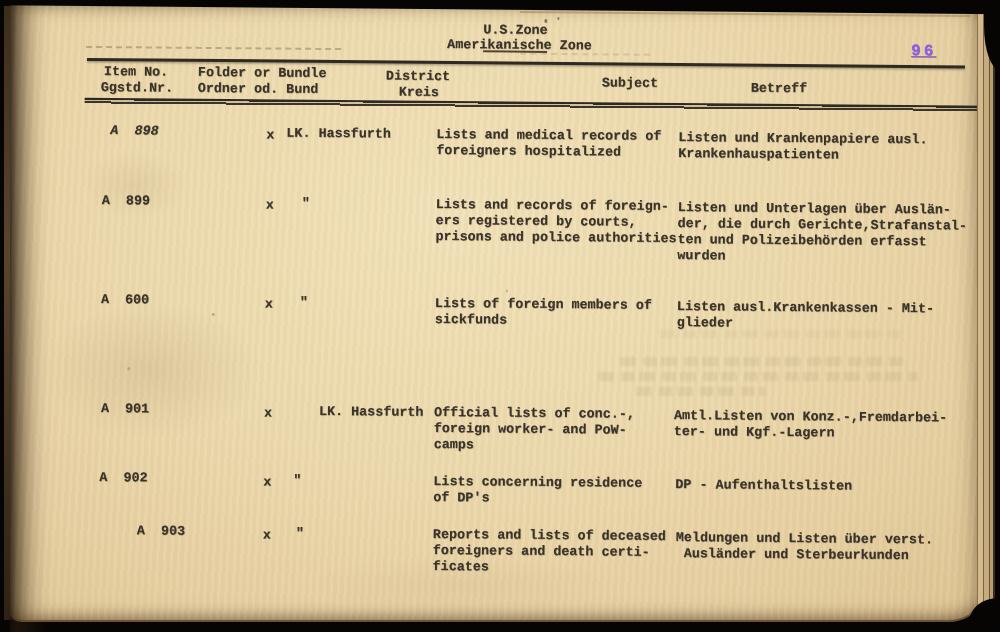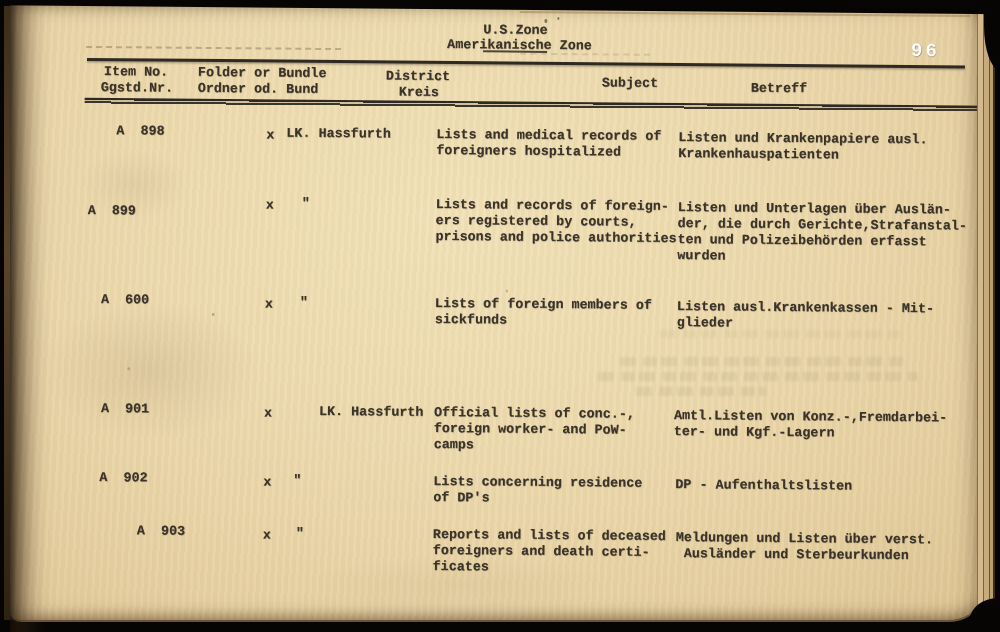--- a/index.html
+++ b/index.html
@@ -41,21 +41,21 @@
     background:repeating-linear-gradient(90deg, rgba(108,104,70,.7) 0 16px, rgba(0,0,0,0) 16px 23px,
                rgba(108,104,70,.7) 23px 37px, rgba(0,0,0,0) 37px 41px);}
   .stain{position:absolute;z-index:2;border-radius:50%;}
   
   .typed{position:absolute;left:0;top:0;width:1000px;height:632px;z-index:3;
     transform:rotate(0.5deg);transform-origin:100px 60px;}
   .t{position:absolute;white-space:pre;color:#3a332a;
      font:700 13.4px/16px "Liberation Mono","DejaVu Sans Mono",monospace;
      text-shadow:0.4px 0.5px 0.7px rgba(58,48,36,.55);}
   .title-en{border-bottom:2px solid rgba(52,44,31,.85);padding-bottom:12px;}
-  .pageno{font-size:19px;line-height:19px;letter-spacing:3px;color:#ffffff;}
+  .pageno{font-size:16px;line-height:19px;letter-spacing:3px;color:#8b5cf6;text-decoration:underline;}
   .rule{position:absolute;}
   .rule1{left:87px;top:58px;width:878px;height:3px;background:#2e2922;
          box-shadow:0 1.5px 2px rgba(46,41,34,.35);}
   .rule2{left:85px;top:98px;width:906px;height:6px;
     background:linear-gradient(to bottom,#2e2922 0 2.2px, rgba(46,41,34,.15) 2.2px 3.4px,
                #3a342b 3.4px 5.4px, rgba(0,0,0,0) 5.4px);}
   .dash{position:absolute;height:0;}
   .dash1{left:86px;top:46px;width:255px;border-top:2px dashed rgba(88,72,48,.32);}
   .dash2{left:520px;top:49px;width:130px;border-top:2px dashed rgba(88,72,48,.16);}
   .speck{position:absolute;background:rgba(62,52,38,.6);border-radius:50%;z-index:3;}
@@ -92,31 +92,31 @@
     <span class="t" style="left:198px;top:64px;">Folder or Bundle</span>
     <span class="t" style="left:198px;top:80px;">Ordner od. Bund</span>
     <span class="t" style="left:386px;top:66px;">District</span>
     <span class="t" style="left:399px;top:82px;">Kreis</span>
     <span class="t" style="left:558px;top:71px;margin-left:44px;">Subject</span>
     <span class="t" style="left:751px;top:75px;">Betreff</span>
 
     <div class="rule rule2"></div>
 
     <div class="row">
-      <span class="t" style="left:117px;top:123px;">A  898</span>
+      <span class="t" style="left:111px;top:123px;font-style:italic;">A  898</span>
       <span class="t" style="left:267px;top:126px;">x</span>
       <span class="t" style="left:287px;top:124px;">LK. Hassfurth</span>
       <span class="t" style="left:437px;top:124px;">Lists and medical records of
 foreigners hospitalized</span>
       <span class="t" style="left:679px;top:125px;">Listen und Krankenpapiere ausl.
 Krankenhauspatienten</span>
     </div>
 
     <div class="row">
-      <span class="t" style="left:89px;top:193px;margin-top:10px;">A  899</span>
+      <span class="t" style="left:103px;top:193px;">A  899</span>
       <span class="t" style="left:267px;top:196px;">x</span>
       <span class="t" style="left:303px;top:194px;">"</span>
       <span class="t" style="left:437px;top:194px;">Lists and records of foreign-
 ers registered by courts,
 prisons and police authorities</span>
       <span class="t" style="left:679px;top:195px;">Listen und Unterlagen über Auslän-
 der, die durch Gerichte,Strafanstal-
 ten und Polizeibehörden erfasst
 wurden</span>
     </div>

